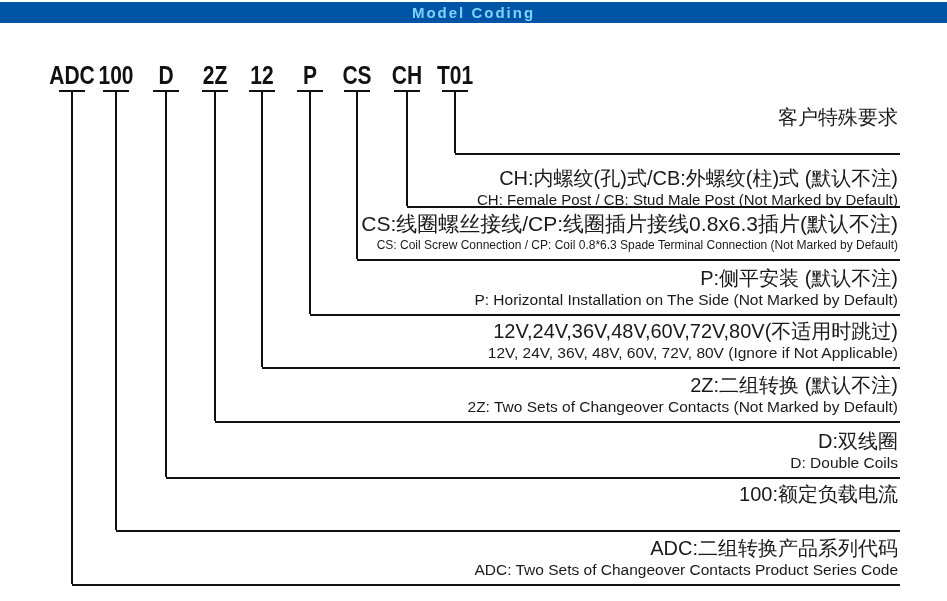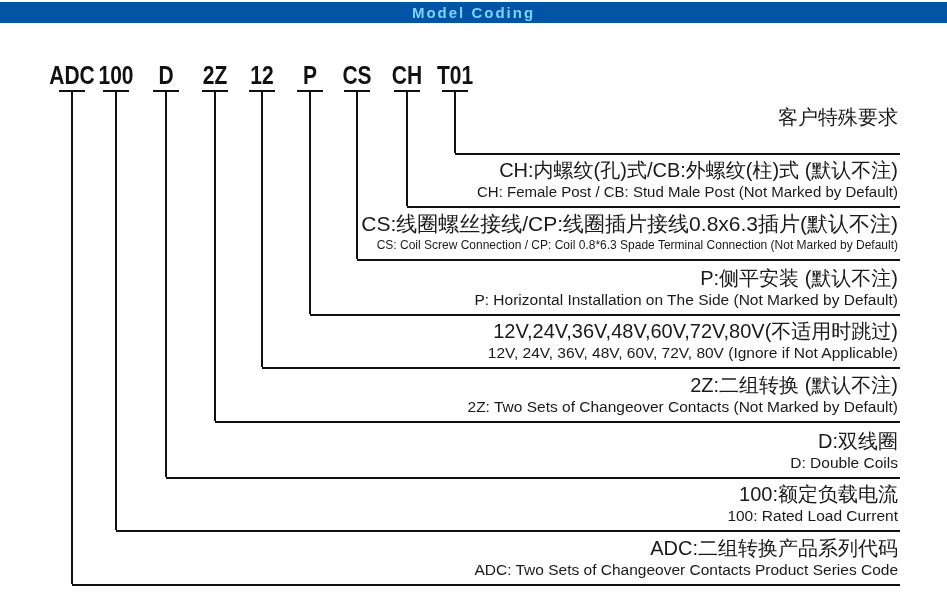--- a/index.html
+++ b/index.html
@@ -53,21 +53,20 @@
   </div>
 
   
   <div class="seg">
     <div class="code" style="left:116px">100</div>
     <div class="tick" style="left:103px"></div>
     <div class="vline" style="left:115px;height:438px"></div>
     <div class="hline" style="top:530px;left:116px;width:784px"></div>
     <div class="desc" style="top:484px">
       <div class="cn">100:额定负载电流</div>
-      <div class="en">100: Rated Load Current</div>
     </div>
   </div>
 
   
   <div class="seg">
     <div class="code" style="left:166px">D</div>
     <div class="tick" style="left:153px"></div>
     <div class="vline" style="left:165px;height:385px"></div>
     <div class="hline" style="top:477px;left:166px;width:734px"></div>
     <div class="desc" style="top:431px">
@@ -123,21 +122,21 @@
       <div class="en">CS: Coil Screw Connection / CP: Coil 0.8*6.3 Spade Terminal Connection (Not Marked by Default)</div>
     </div>
   </div>
 
   
   <div class="seg">
     <div class="code" style="left:407px">CH</div>
     <div class="tick" style="left:394px"></div>
     <div class="vline" style="left:406px;height:114px"></div>
     <div class="hline" style="top:206px;left:407px;width:493px"></div>
-    <div class="desc mid" style="top:160px">
+    <div class="desc mid" style="top:168px">
       <div class="cn">CH:内螺纹(孔)式/CB:外螺纹(柱)式 (默认不注)</div>
       <div class="en">CH: Female Post / CB: Stud Male Post (Not Marked by Default)</div>
     </div>
   </div>
 
   
   <div class="seg">
     <div class="code" style="left:455px">T01</div>
     <div class="tick" style="left:442px"></div>
     <div class="vline" style="left:454px;height:61px"></div>

